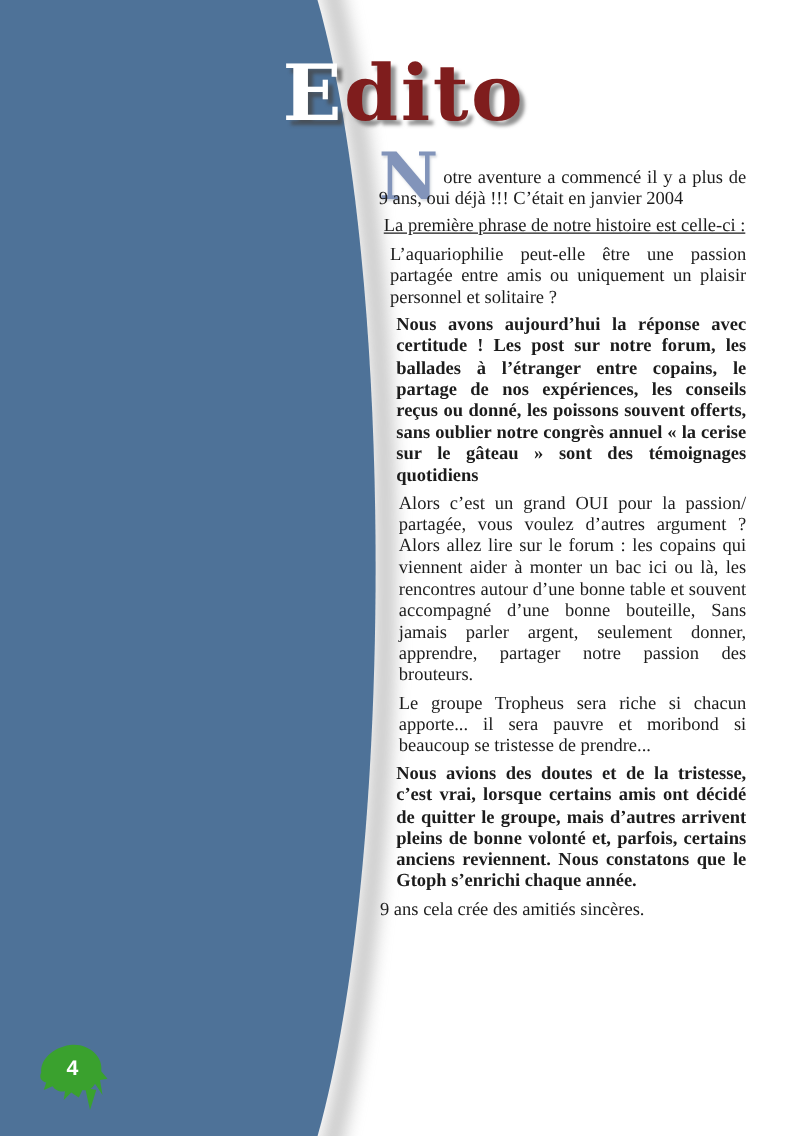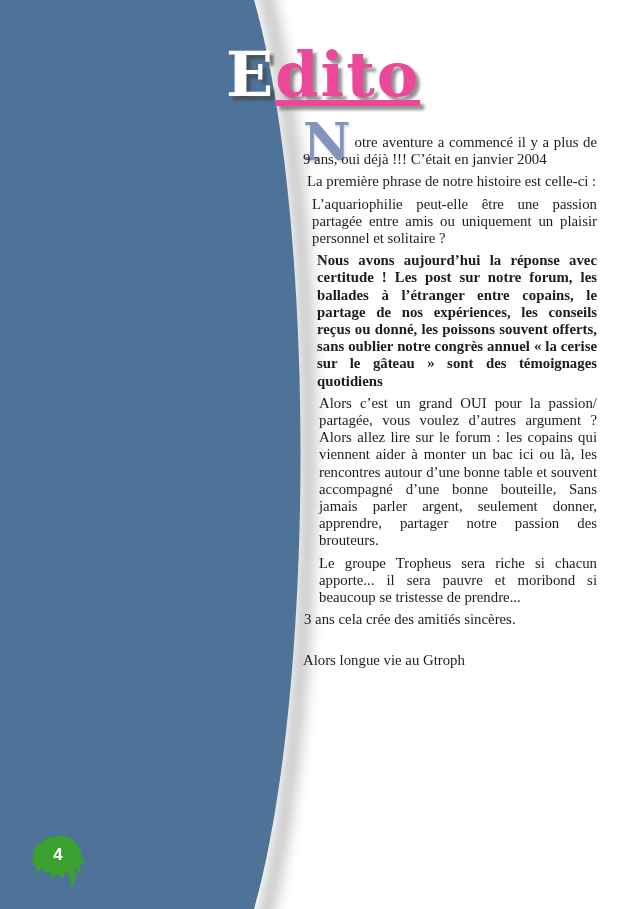--- a/index.html
+++ b/index.html
@@ -34,23 +34,22 @@
     font-size: 62px;
     line-height: 1.0;
     letter-spacing: 2px;
     white-space: nowrap;
   }
   .title-initial {
     color: #ffffff;
     text-shadow: 4px 4px 3px rgba(70,70,70,0.75);
   }
   .title-rest {
-    color: #ec4899;
+    color: #7f1d1d;
     text-shadow: 4px 4px 3px rgba(110,110,110,0.75);
-    text-decoration: underline;
   }
   
   .body-col {
     position: absolute;
     left: 303px;
     top: 134px;
     width: 294px;
     font-size: 14.8px;
     line-height: 17.2px;
     color: #1c1c1c;
@@ -61,21 +60,21 @@
     float: left;
     font-family: "DejaVu Serif", serif;
     font-weight: bold;
     font-size: 52px;
     line-height: 15px;
     color: #8294ba;
     margin-right: 4px;
     text-shadow: 1px 2px 2px rgba(130,140,160,0.35);
   }
   .ml1  { margin-left: 1px  !important; }
-  .ml4  { margin-left: 4px  !important; }
+  .ml4  { margin-left: 4px  !important; text-decoration: underline; }
   .ml9  { margin-left: 9px  !important; }
   .ml14 { margin-left: 14px !important; font-weight: bold; }
   .ml16 { margin-left: 16px !important; }
   .p-gap-top { margin-top: 4px !important; }
   .closing-line {
     margin-top: 24px !important;
     margin-left: 0 !important;
     text-align: left;
   }
   
@@ -104,22 +103,22 @@
 
   <h1 class="page-title"><span class="title-initial">E</span><span class="title-rest">dito</span></h1>
 
   <div class="body-col">
     <p><span class="dropcap">N</span><span>otre aventure a commencé il y a plus de 9 ans, oui déjà !!! C’était en janvier 2004</span></p>
     <p class="ml4">La première phrase de notre histoire est celle-ci :</p>
     <p class="ml9">L’aquariophilie peut-elle être une passion partagée entre amis ou uniquement un plaisir personnel et solitaire ?</p>
     <p class="ml14">Nous avons aujourd’hui la réponse avec certitude ! Les post sur notre forum, les ballades à l’étranger entre copains, le partage de nos expériences, les conseils reçus ou donné, les poissons souvent offerts, sans oublier notre congrès annuel « la cerise sur le gâteau » sont des témoignages quotidiens</p>
     <p class="ml16">Alors c’est un grand OUI pour la passion/ partagée, vous voulez d’autres argument ? Alors allez lire sur le forum : les copains qui viennent aider à monter un bac ici ou là, les rencontres autour d’une bonne table et souvent accompagné d’une bonne bouteille, Sans jamais parler argent, seulement donner, apprendre, partager notre passion des brouteurs.</p>
     <p class="ml16">Le groupe Tropheus sera riche si chacun apporte... il sera pauvre et moribond si beaucoup se tristesse de prendre...</p>
-    <p class="ml1 p-gap-top">3 ans cela crée des amitiés sincères.</p>
-    <p class="closing-line">Alors longue vie au Gtroph</p>
+    <p class="ml14">Nous avions des doutes et de la tristesse, c’est vrai, lorsque certains amis ont décidé de quitter le groupe, mais d’autres arrivent pleins de bonne volonté et, parfois, certains anciens reviennent. Nous constatons que le Gtoph s’enrichi chaque année.</p>
+    <p class="ml1 p-gap-top">9 ans cela crée des amitiés sincères.</p>
 
   </div>
 
   <svg class="fish-badge" viewBox="0 0 62 56" width="62" height="56" aria-hidden="true">
     <path fill="#3aa12e" d="M26,2 C12,4 2,14 3,24 C1,28 3,31 7,32 L5,38 L12,35 C14,38 18,40 22,39 L21,46 L27,40 L33,44 L36,38 C40,39 44,37 46,33 L52,42 L50,30 L56,29 L51,23 C53,11 40,0 26,2 Z M38,36 L42,54 L47,38 Z"></path>
     <text x="28" y="26" text-anchor="middle" font-family="Liberation Sans, sans-serif" font-size="17" font-weight="bold" fill="#ffffff">4</text>
   </svg>
 
 </div>
 

